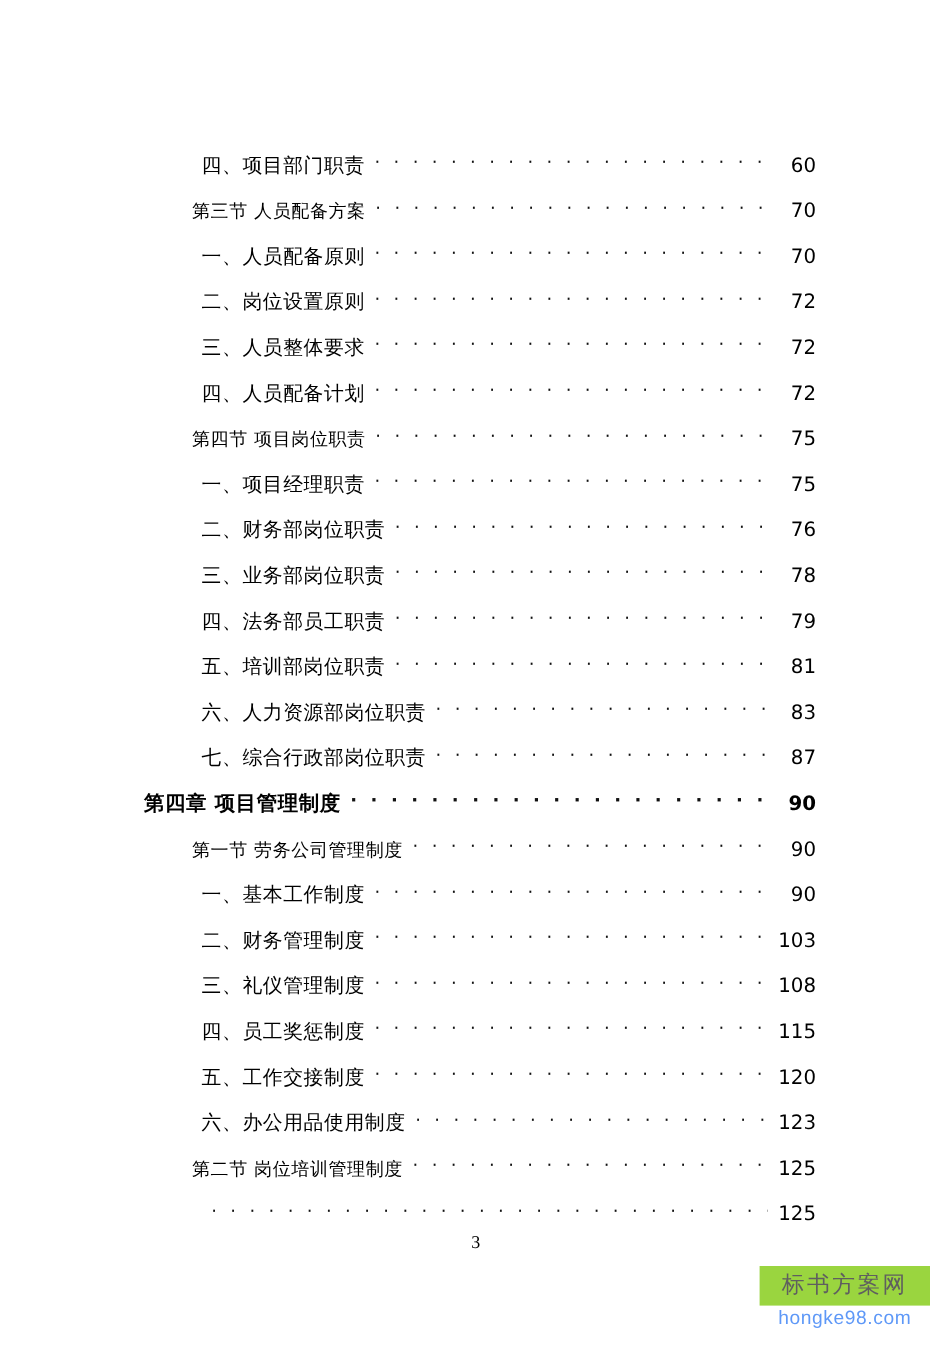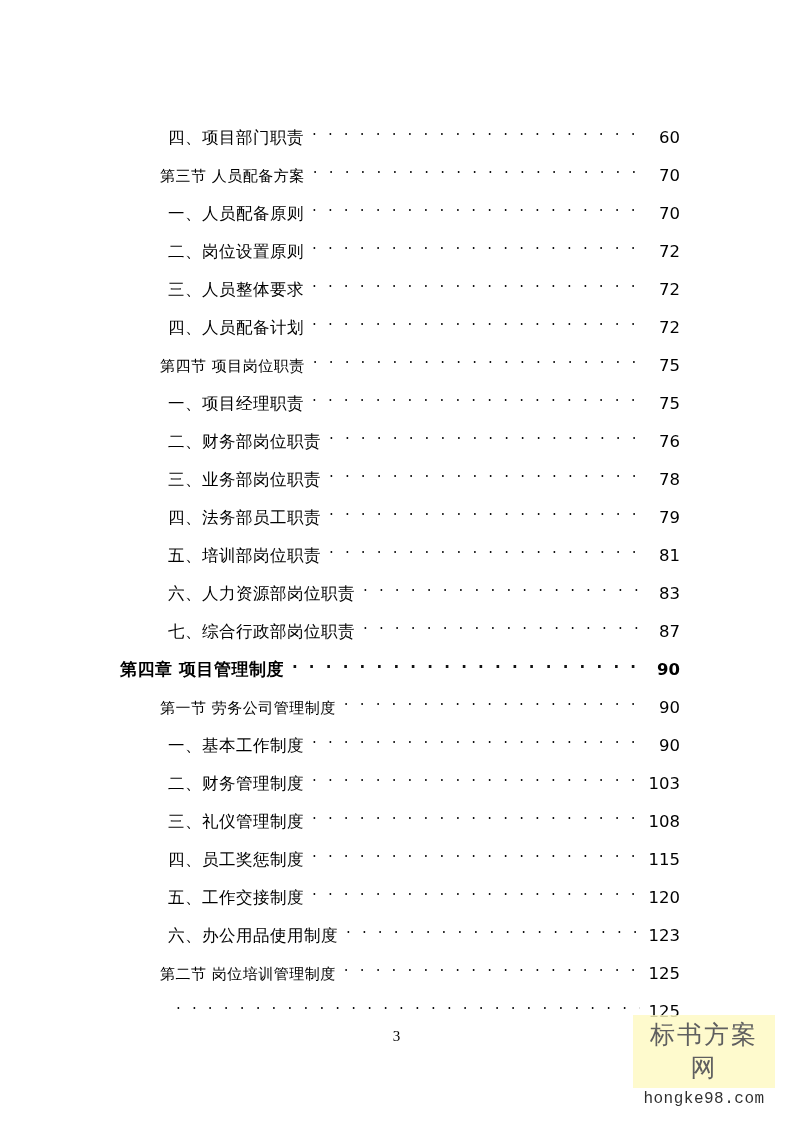--- a/index.html
+++ b/index.html
@@ -92,31 +92,31 @@
 
   .watermark {
     position: absolute;
     right: 18px;
     bottom: 14px;
     width: 142px;
     text-align: center;
     opacity: 0.82;
   }
   .wm-box {
-    background: #fef9c3;
+    background: #84cc16;
     color: #3d3d3d;
-    font-size: 25px;
+    font-size: 19px;
     letter-spacing: 2px;
     padding: 3px 6px 4px;
     font-family: "DejaVu Sans", sans-serif;
   }
   .wm-url {
-    color: #000000;
+    color: #3b82f6;
     font-size: 16px;
-    font-family: Liberation Mono, monospace;
+    font-family: Liberation Sans, sans-serif;
     margin-top: 2px;
     letter-spacing: 0.5px;
   }
 </style>
 </head>
 <body>
 
 <div class="page">
 
   <div class="toc" id="toc">

